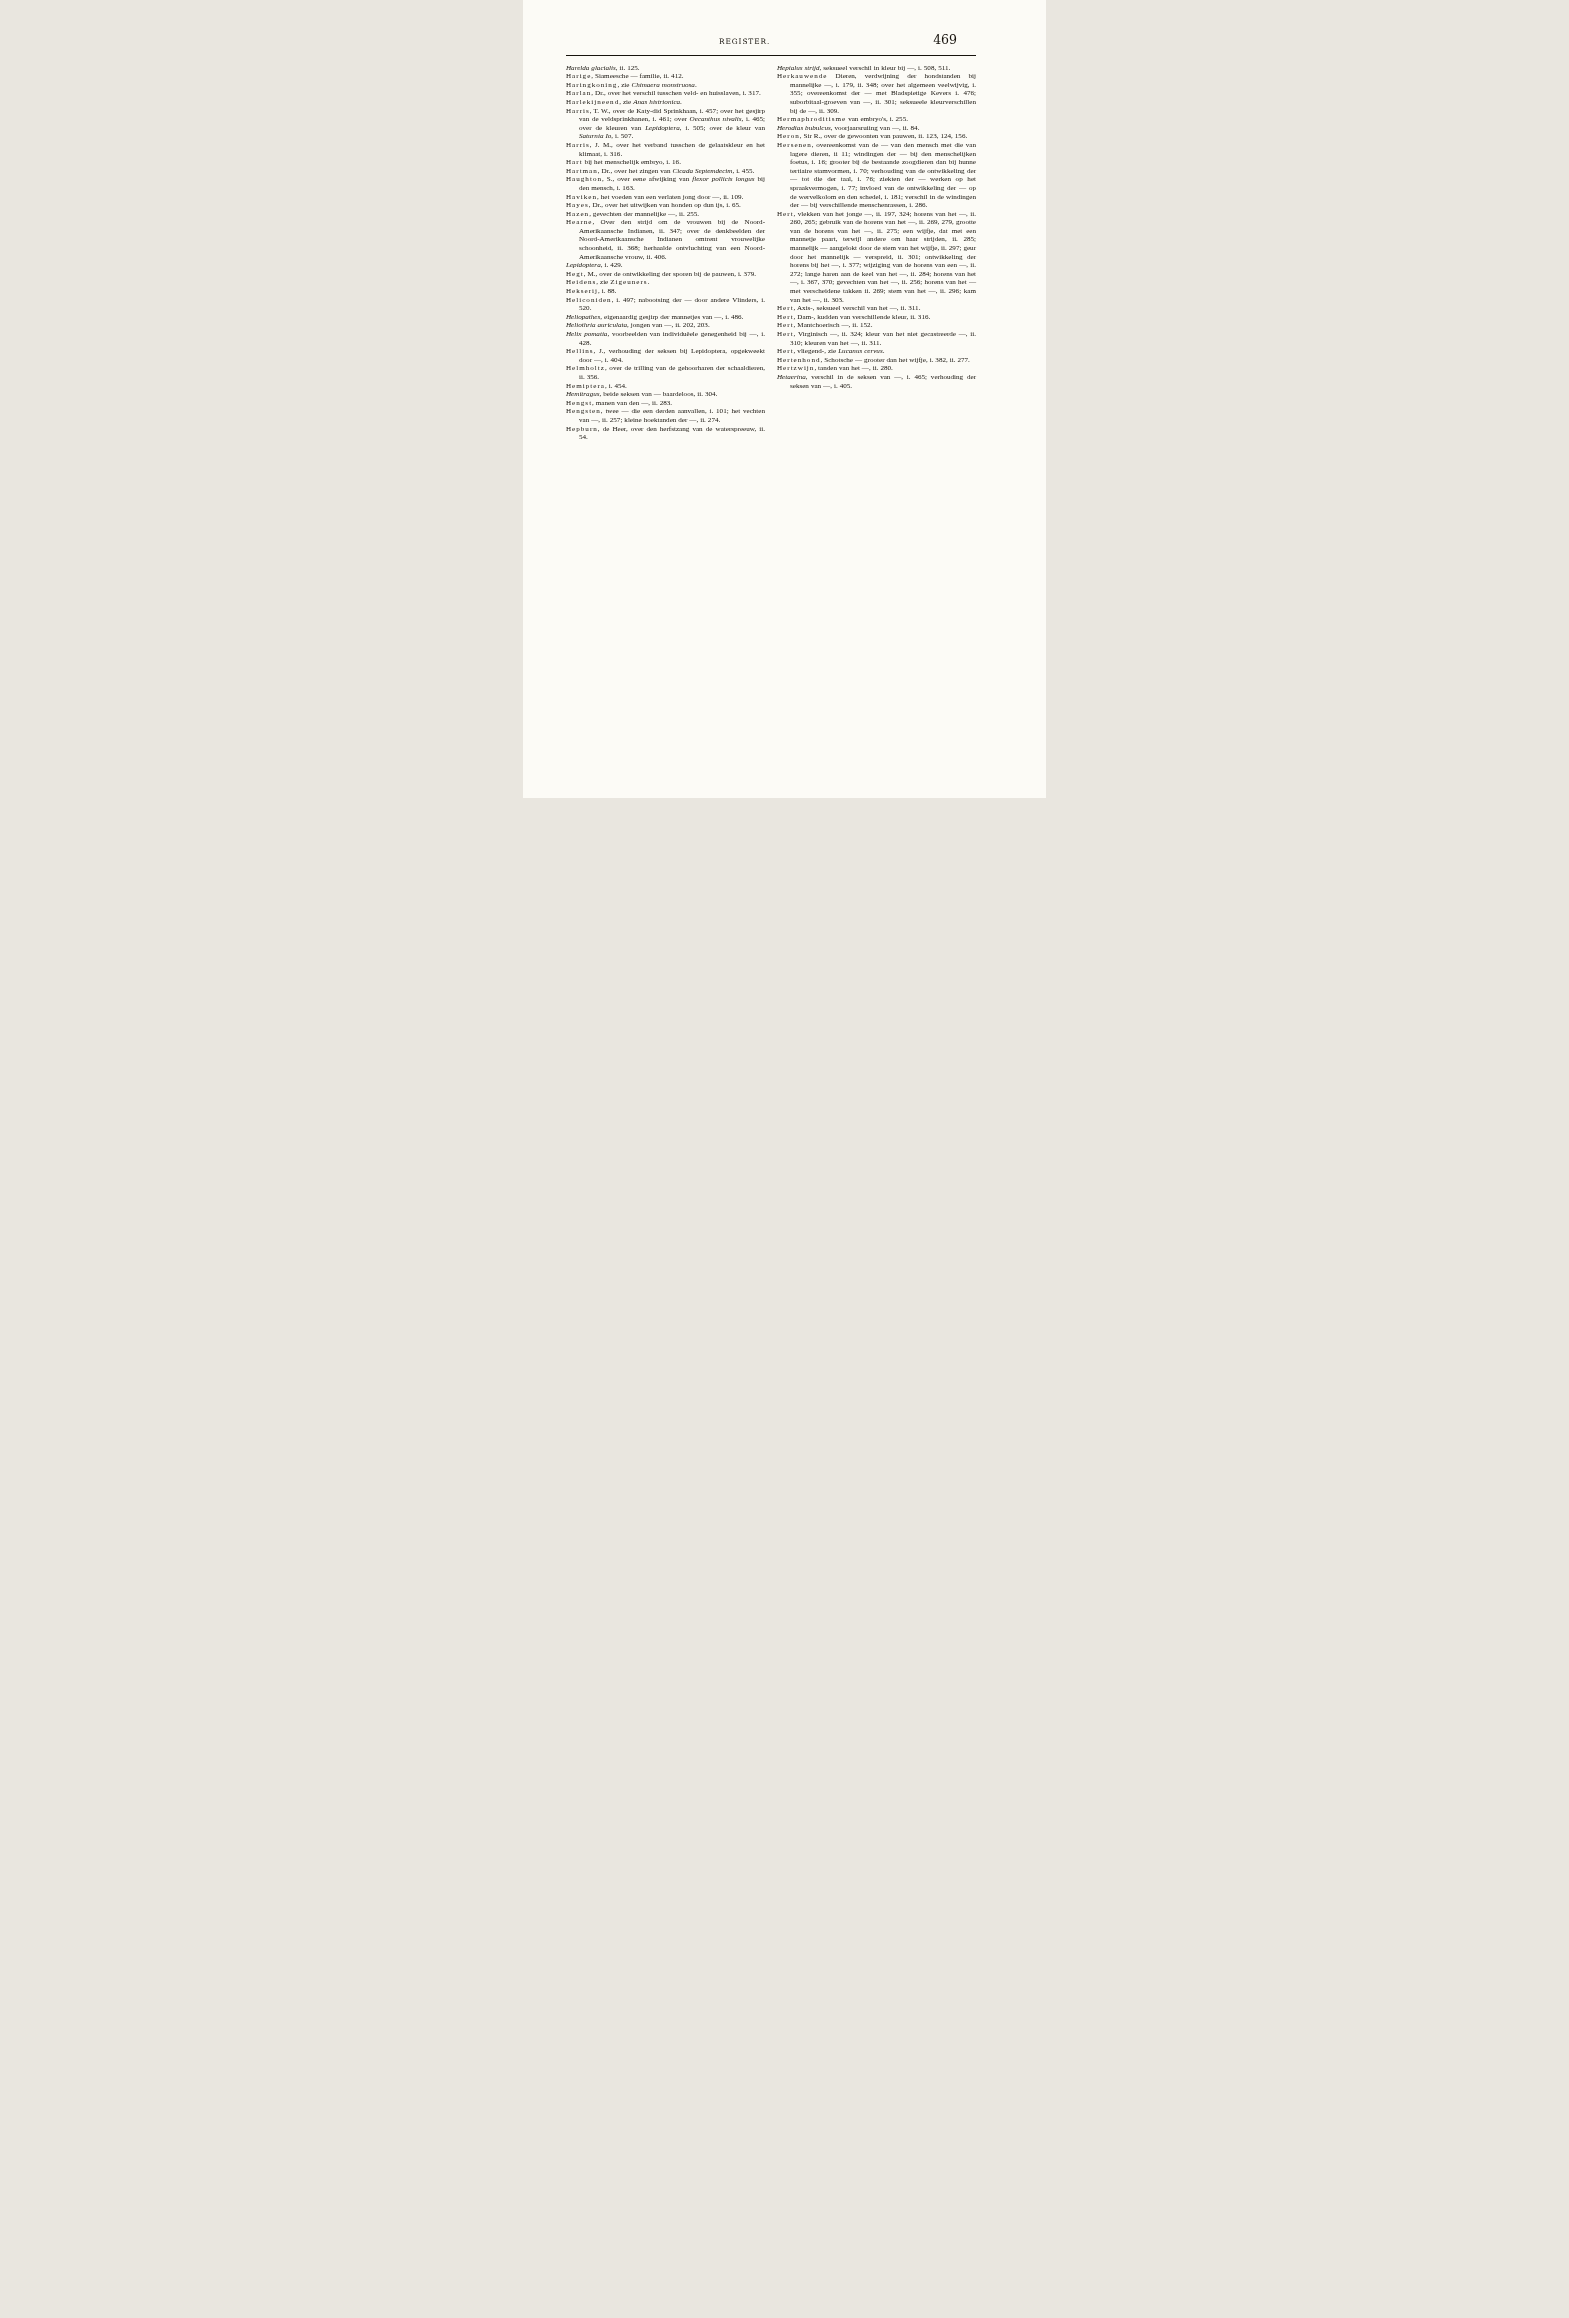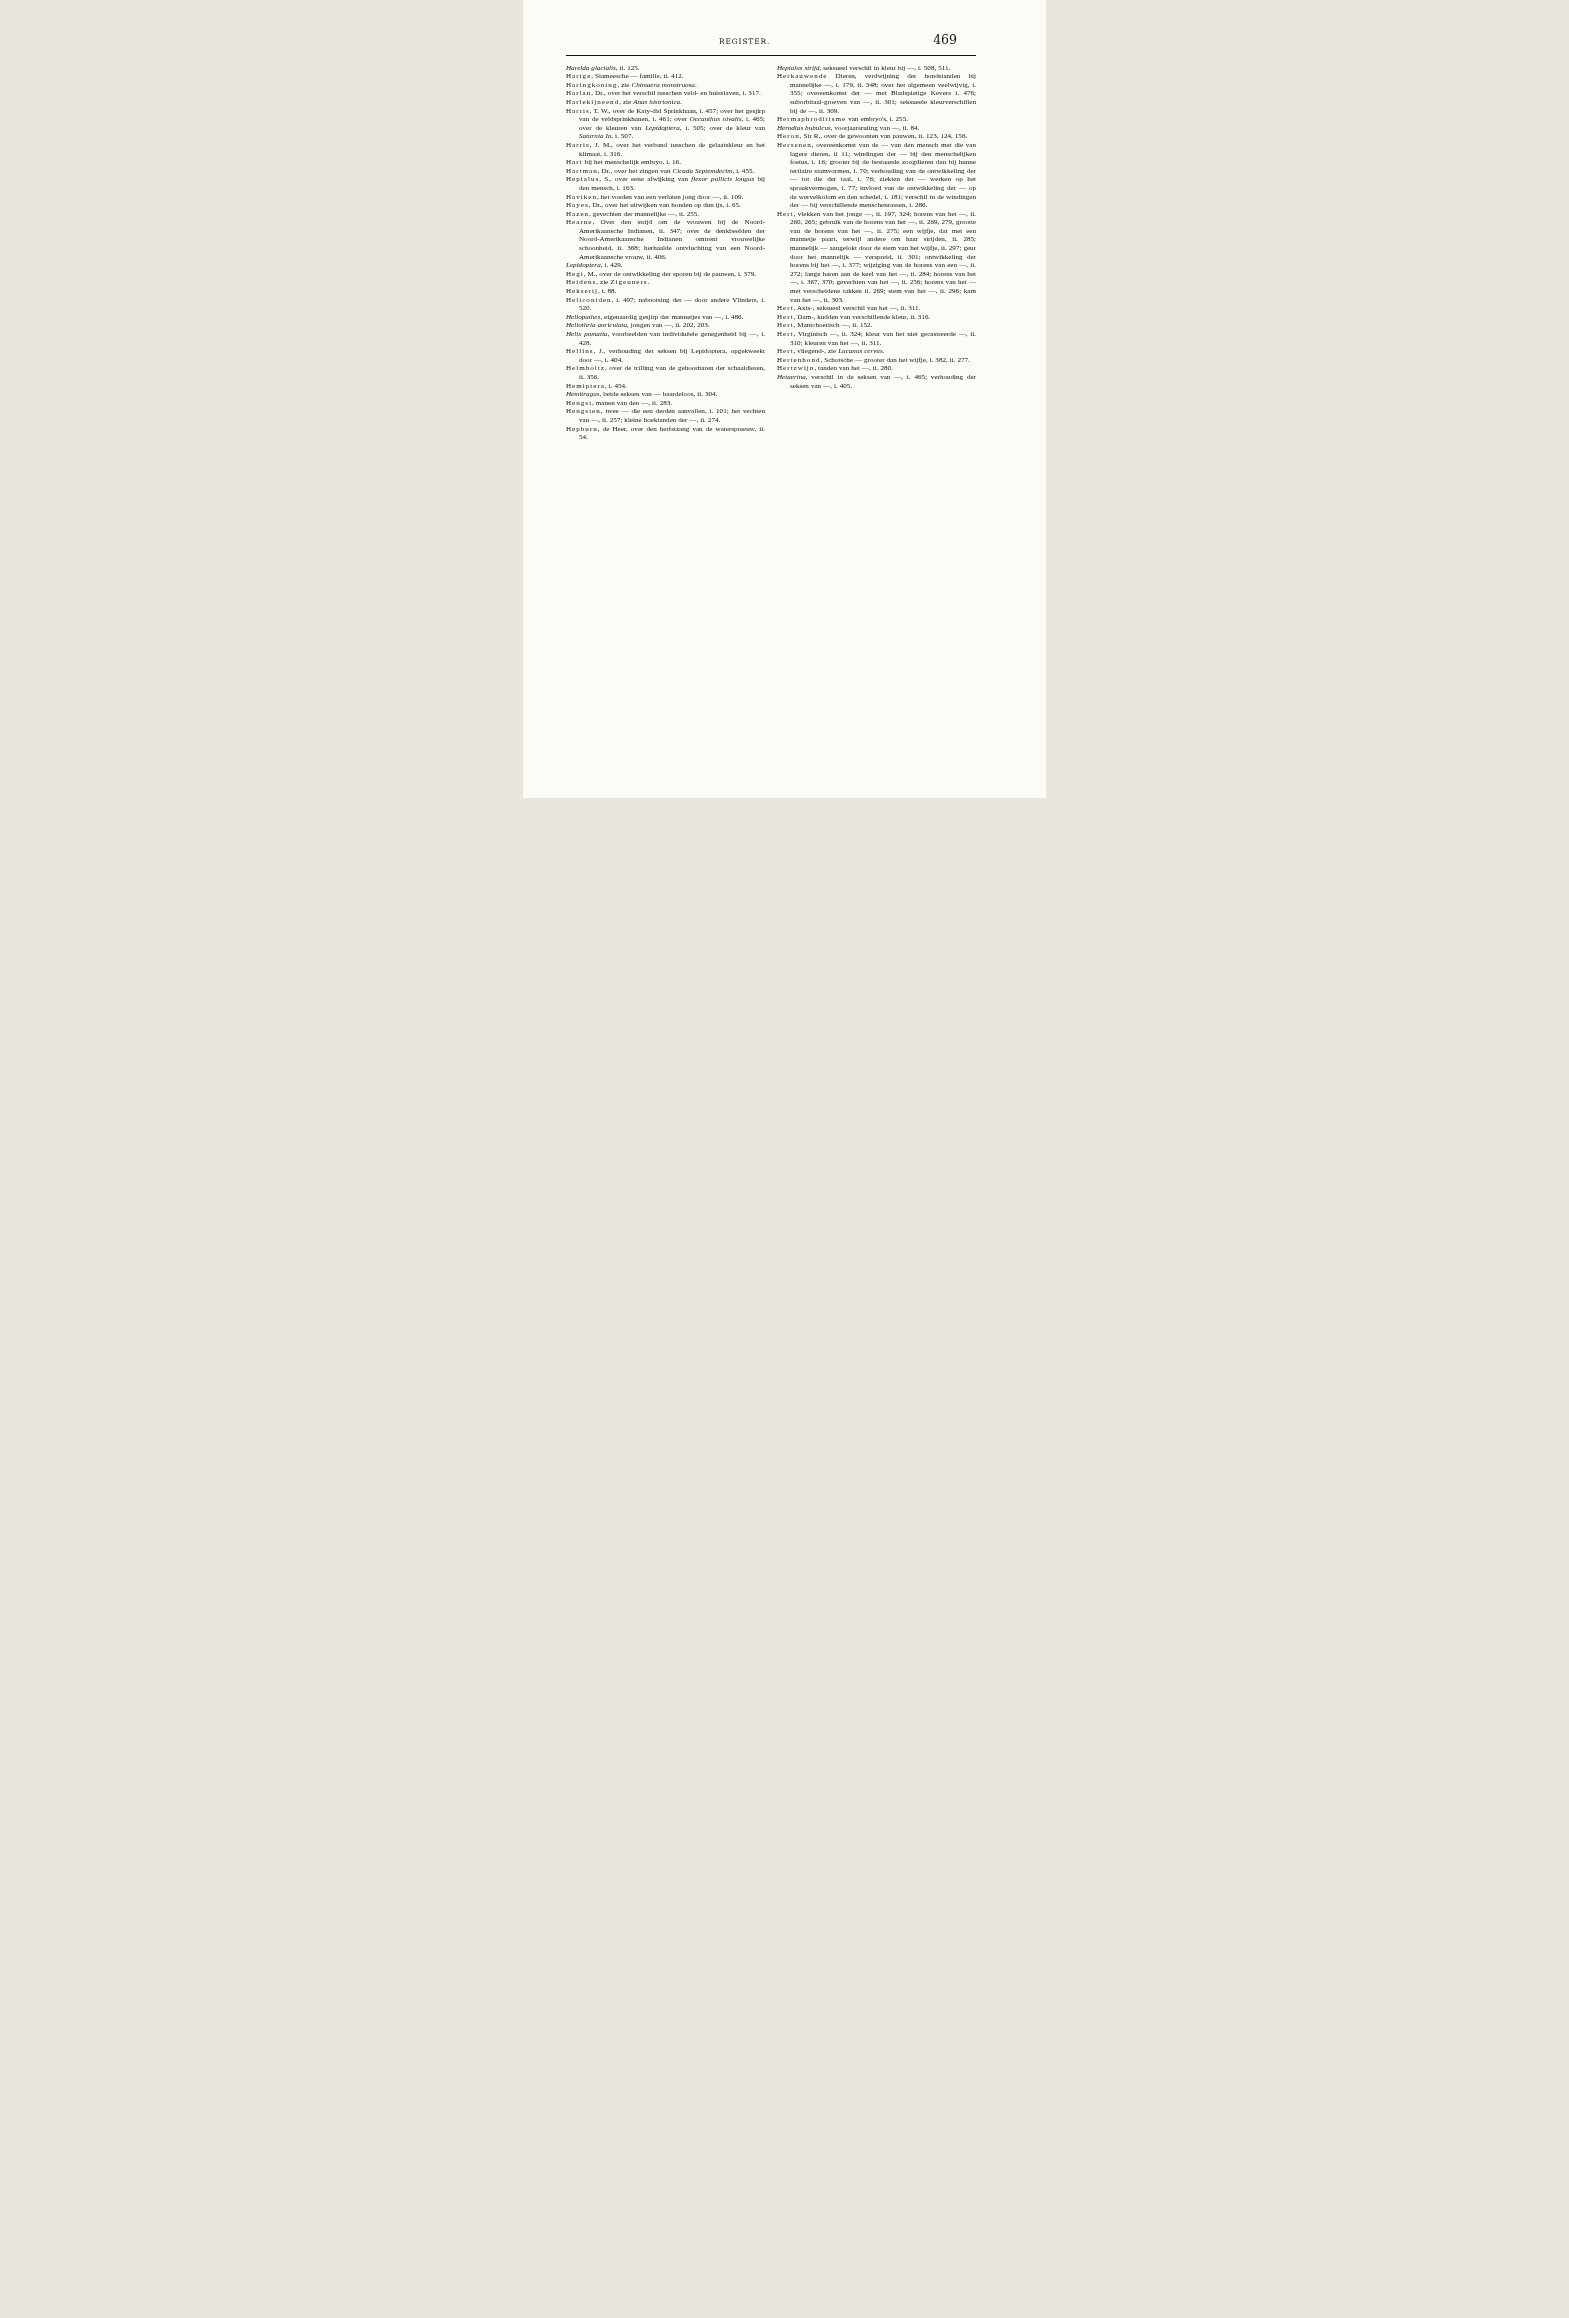--- a/index.html
+++ b/index.html
@@ -41,21 +41,21 @@
     <section class="col col-left">
         <p class="entry"><span class="it">Harelda glacialis</span><span>, ii. 125.</span></p>
         <p class="entry"><span class="hw">Harige</span><span>, Siameesche — familie, ii. 412.</span></p>
         <p class="entry"><span class="hw">Haringkoning</span><span>, zie </span><span class="it">Chimaera monstruosa</span><span>.</span></p>
         <p class="entry"><span class="hw">Harlan</span><span>, Dr., over het verschil tusschen veld- en huisslaven, i. 317.</span></p>
         <p class="entry"><span class="hw">Harlekijneend</span><span>, zie </span><span class="it">Anas histrionica</span><span>.</span></p>
         <p class="entry"><span class="hw">Harris</span><span>, T. W., over de Katy-did Sprinkhaan, i. 457; over het gesjirp van de veldsprinkhanen, i. 461; over </span><span class="it">Oecanthus nivalis</span><span>, i. 465; over de kleuren van </span><span class="it">Lepidoptera</span><span>, i. 505; over de kleur van </span><span class="it">Saturnia Io</span><span>, i. 507.</span></p>
         <p class="entry"><span class="hw">Harris</span><span>, J. M., over het verband tusschen de gelaatskleur en het klimaat, i. 316.</span></p>
         <p class="entry"><span class="hw">Hart</span><span> bij het menschelijk embryo, i. 16.</span></p>
         <p class="entry"><span class="hw">Hartman</span><span>, Dr., over het zingen van </span><span class="it">Cicada Septemdecim</span><span>, i. 455.</span></p>
-        <p class="entry"><span class="hw">Hepialus</span><span>, S., over eene afwijking van </span><span class="it">flexor pollicis longus</span><span> bij den mensch, i. 163.</span></p>
+        <p class="entry"><span class="hw">Haughton</span><span>, S., over eene afwijking van </span><span class="it">flexor pollicis longus</span><span> bij den mensch, i. 163.</span></p>
         <p class="entry"><span class="hw">Haviken</span><span>, het voeden van een verlaten jong door —, ii. 109.</span></p>
         <p class="entry"><span class="hw">Hayes</span><span>, Dr., over het uitwijken van honden op dun ijs, i. 65.</span></p>
         <p class="entry"><span class="hw">Hazen</span><span>, gevechten der mannelijke —, ii. 255.</span></p>
         <p class="entry"><span class="hw">Hearne</span><span>, Over den strijd om de vrouwen bij de Noord-Amerikaansche Indianen, ii. 347; over de denkbeelden der Noord-Amerikaansche Indianen omtrent vrouwelijke schoonheid, ii. 368; herhaalde ontvluchting van een Noord-Amerikaansche vrouw, ii. 406.</span></p>
         <p class="entry"><span class="it">Lepidoptera</span><span>, i. 429.</span></p>
         <p class="entry"><span class="hw">Hegt</span><span>, M., over de ontwikkeling der sporen bij de pauwen, i. 379.</span></p>
         <p class="entry"><span class="hw">Heidens</span><span>, zie </span><span class="hw">Zigeuners</span><span>.</span></p>
         <p class="entry"><span class="hw">Hekserij</span><span>, i. 88.</span></p>
         <p class="entry"><span class="hw">Heliconiden</span><span>, i. 497; nabootsing der — door andere Vlinders, i. 520.</span></p>
         <p class="entry"><span class="it">Heliopathes</span><span>, eigenaardig gesjirp der mannetjes van —, i. 486.</span></p>

